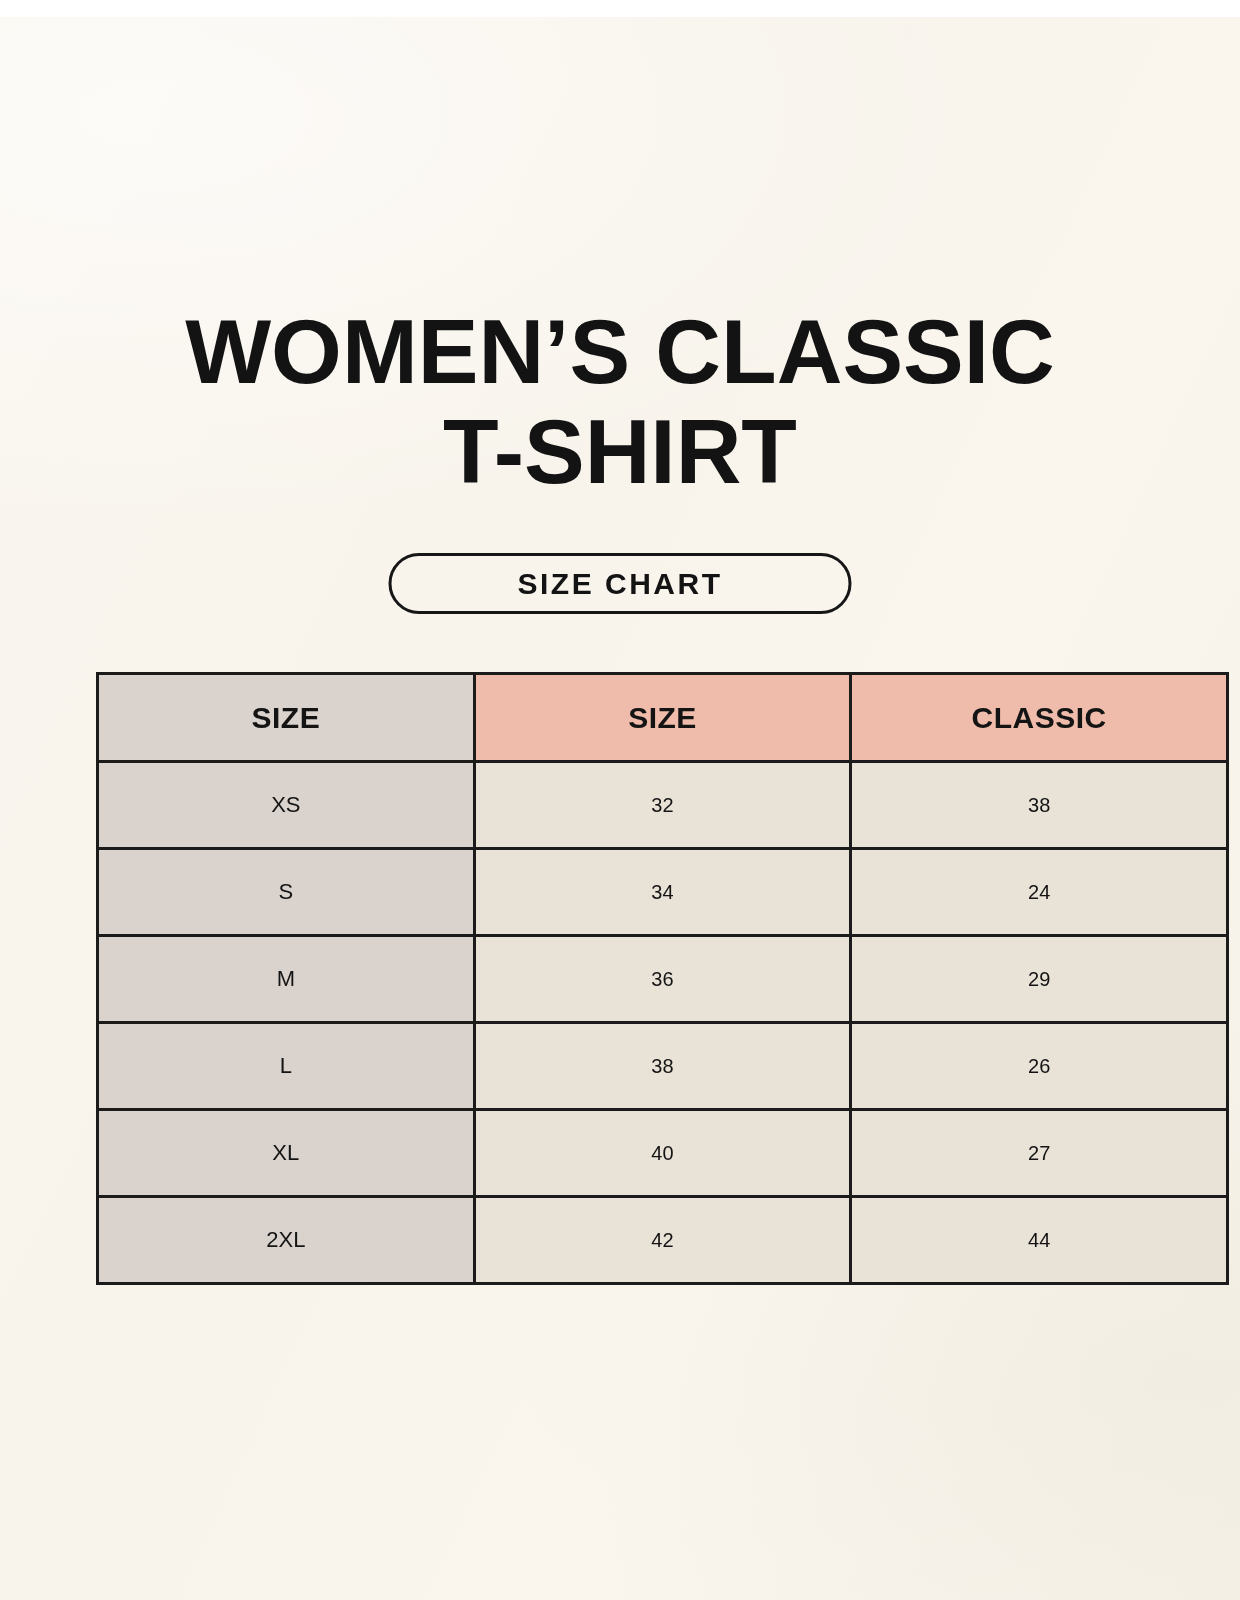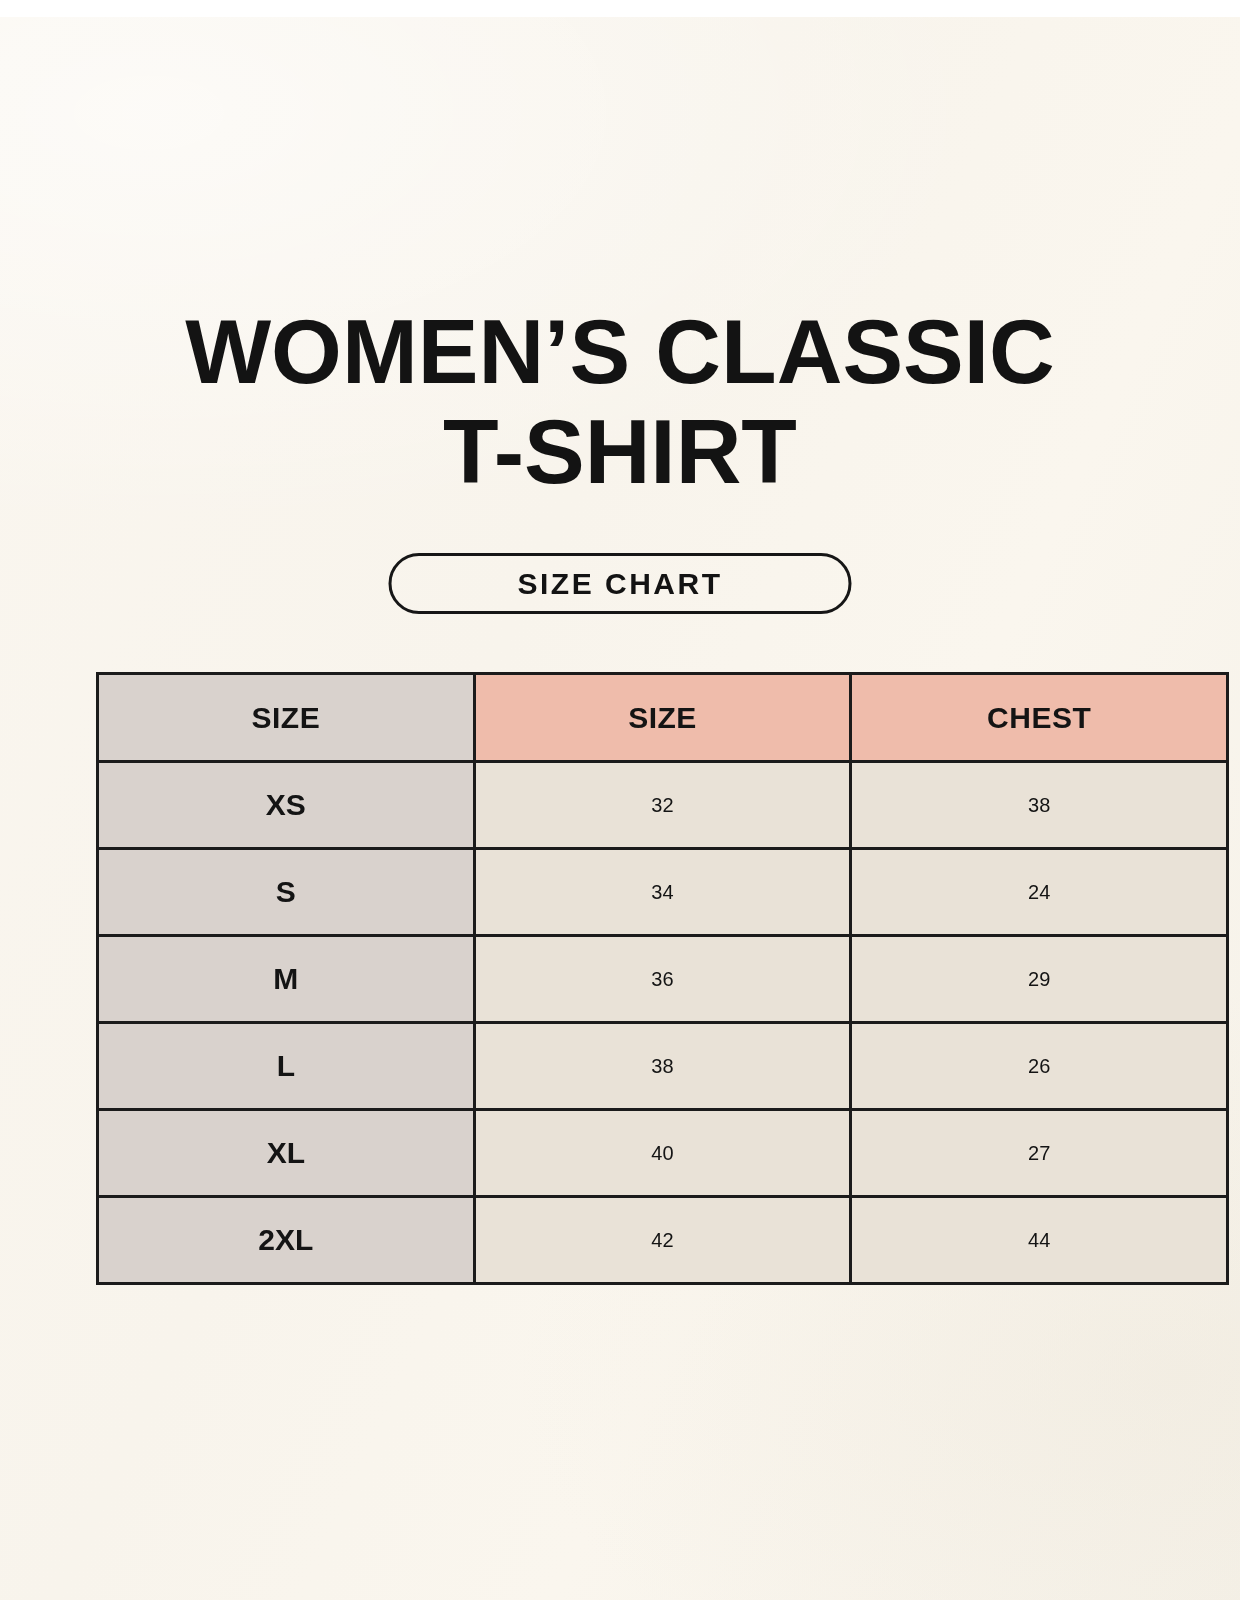--- a/index.html
+++ b/index.html
@@ -70,22 +70,22 @@
     height: 88px;
     font-size: 30px;
     font-weight: bold;
     letter-spacing: 0.5px;
   }
   .size-table td { height: 87px; }
   .size-table th.col-size  { background: var(--header_size_bg, #d9d2cd); }
   .size-table th.col-meas  { background: var(--header_measure_bg, #efbcab); }
   .size-table td.cell-label {
     background: var(--row_label_bg, #d9d2cd);
-    font-size: 30px;
-    font-weight: bold;
+    font-size: 22px;
+    font-weight: normal;
   }
   .size-table td.cell-value {
     background: var(--row_value_bg, #e9e2d7);
     font-size: 20px;
     font-weight: normal;
   }
 
   .footnote {
     position: absolute;
     top: 1272px;
@@ -108,21 +108,21 @@
 
   <div class="pill">
     <span>SIZE CHART</span>
   </div>
 
   <table class="size-table">
     <thead>
       <tr>
         <th class="col-size">SIZE</th>
         <th class="col-meas">SIZE</th>
-        <th class="col-meas">CHEST</th>
+        <th class="col-meas">CLASSIC</th>
       </tr>
     </thead>
     <tbody>
       <tr>
         <td class="cell-label">XS</td>
         <td class="cell-value">32</td>
         <td class="cell-value">38</td>
       </tr>
       <tr>
         <td class="cell-label">S</td>

